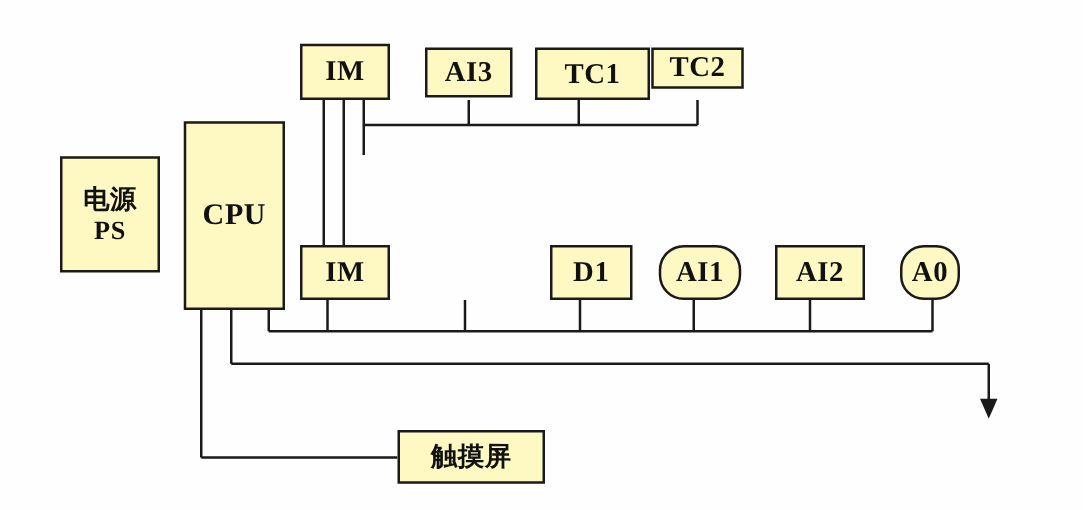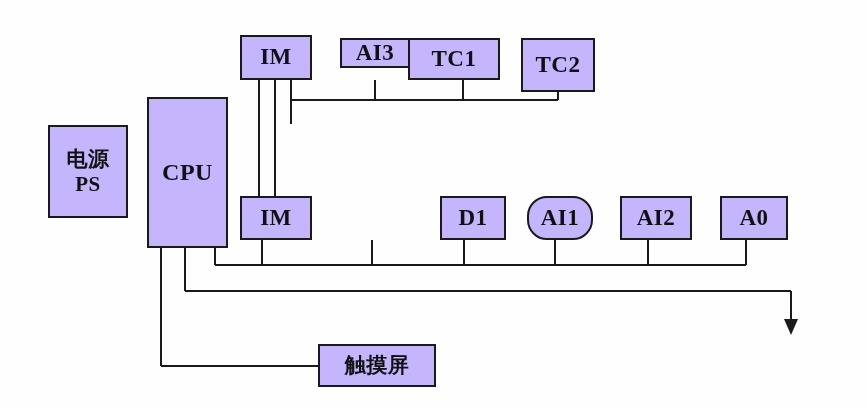--- a/index.html
+++ b/index.html
@@ -18,21 +18,21 @@
   .wires {
     position: absolute;
     left: 0;
     top: 0;
     width: 866px;
     height: 408px;
   }
   .box {
     position: absolute;
     border: 2px solid #1a1a1a;
-    background: #c4b5fd;
+    background: #fef9c3;
     display: flex;
     flex-direction: column;
     align-items: center;
     justify-content: center;
     font-weight: bold;
     font-size: 23px;
     line-height: 1.15;
     letter-spacing: 0.5px;
     text-align: center;
   }
@@ -83,43 +83,43 @@
   </div>
 
   <div class="box cjk" style="left:48px; top:125px; width:80px; height:93px;">
     <span>电源</span>
     <span>PS</span>
   </div>
 
   <div class="box" style="left:240px; top:35px; width:72px; height:45px;">
     <span>IM</span>
   </div>
-  <div class="box" style="left:340px; top:38px; width:70px; height:30px;">
+  <div class="box" style="left:340px; top:38px; width:70px; height:40px;">
     <span>AI3</span>
   </div>
-  <div class="box" style="left:408px; top:38px; width:92px; height:42px;">
+  <div class="box" style="left:428px; top:38px; width:92px; height:42px;">
     <span>TC1</span>
   </div>
-  <div class="box" style="left:521px; top:38px; width:74px; height:54px;">
+  <div class="box" style="left:521px; top:38px; width:74px; height:33px;">
     <span>TC2</span>
   </div>
 
   <div class="box" style="left:240px; top:196px; width:72px; height:44px;">
     <span>IM</span>
   </div>
   <div class="box" style="left:440px; top:196px; width:66px; height:44px;">
     <span>D1</span>
   </div>
   <div class="box" style="left:527px; top:196px; width:66px; height:44px;border-radius:20px;">
     <span>AI1</span>
   </div>
   <div class="box" style="left:620px; top:196px; width:72px; height:44px;text-align:center;">
     <span>AI2</span>
   </div>
-  <div class="box" style="left:720px; top:196px; width:68px; height:44px;">
+  <div class="box" style="left:720px; top:196px; width:48px; height:44px;border-radius:19px;">
     <span>A0</span>
   </div>
 
   <div class="box cjk" style="left:318px; top:344px; width:118px; height:43px;">
     <span>触摸屏</span>
   </div>
 
 </div>
 
 </body></html>

